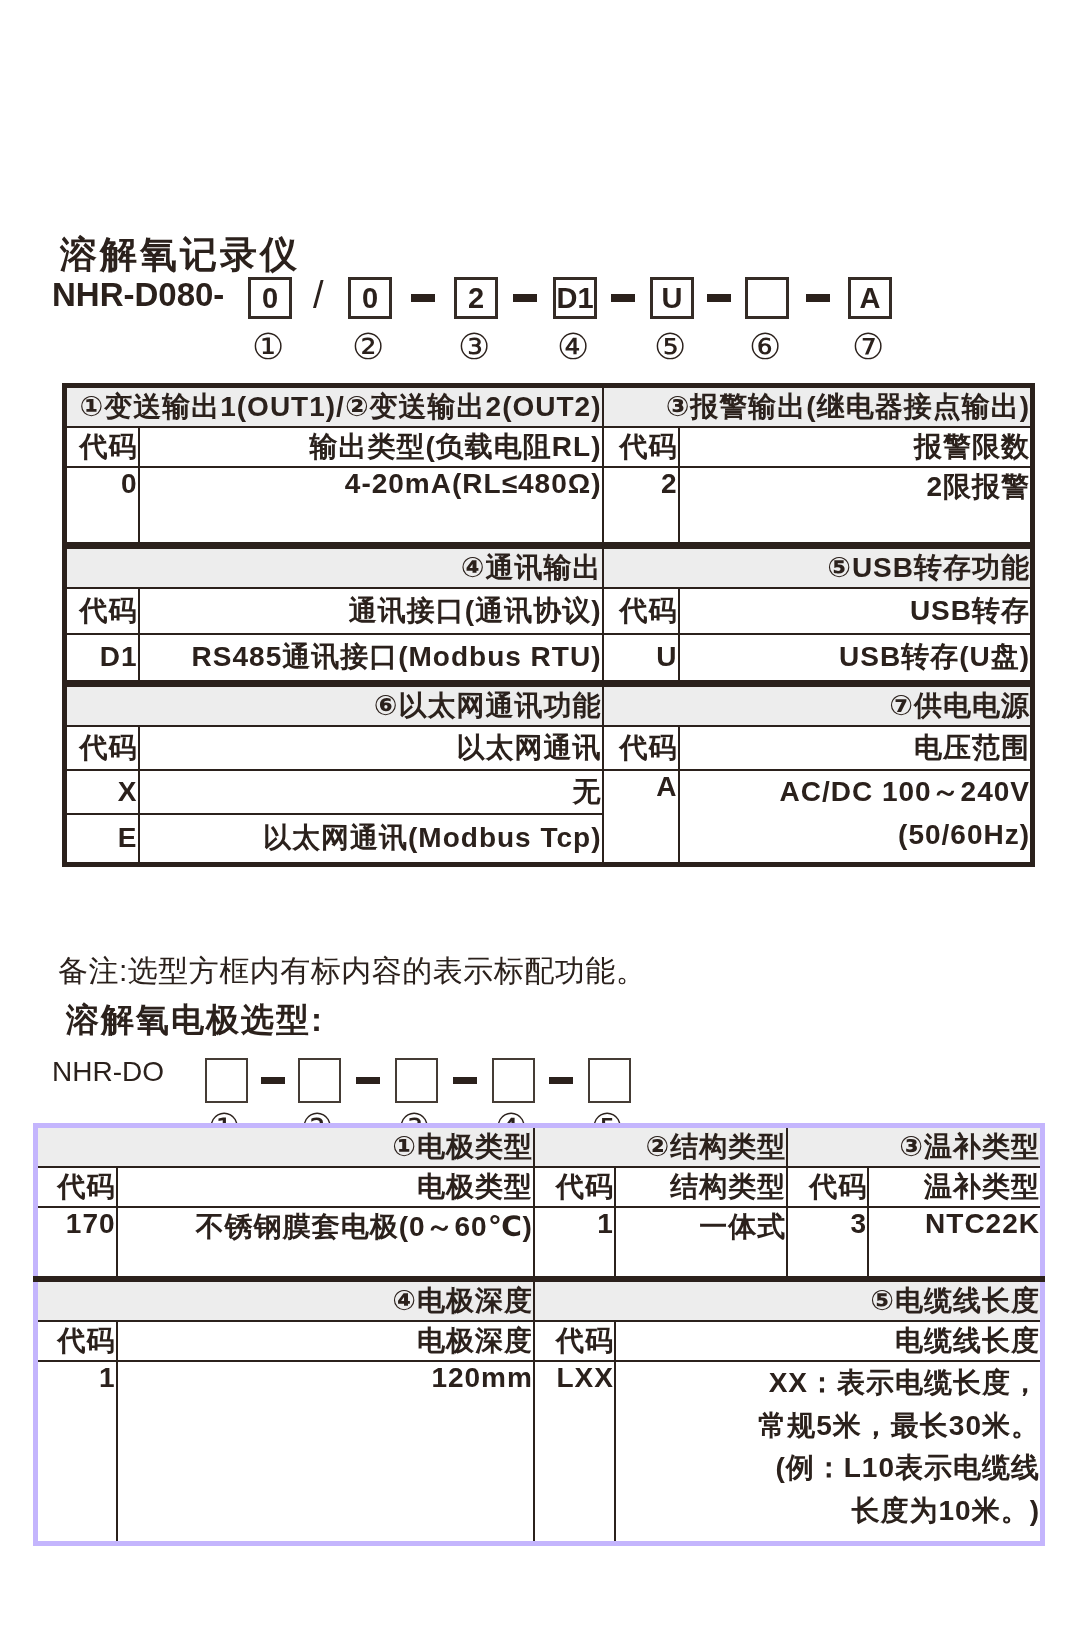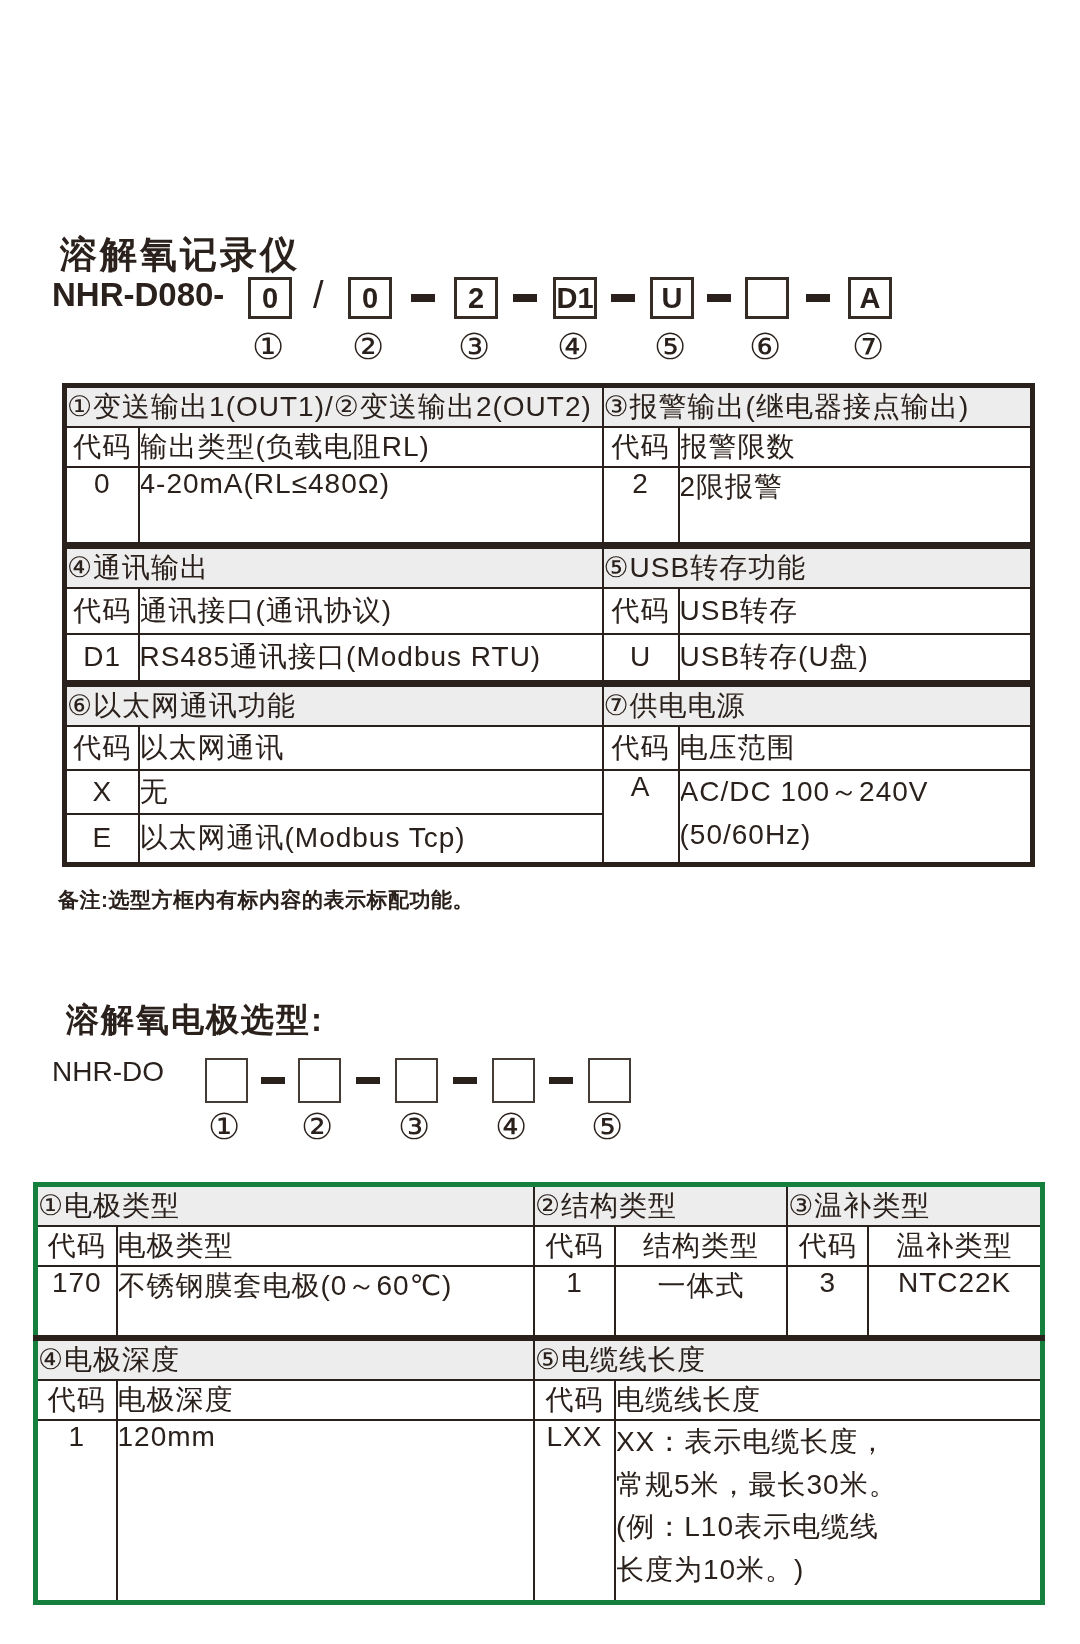--- a/index.html
+++ b/index.html
@@ -6,21 +6,21 @@
   .page{
     position:relative;width:1080px;height:1644px;background:#ffffff;overflow:hidden;
     font-family:"Liberation Sans","DejaVu Sans",sans-serif;color:#2b211c;
   }
   
   .banner{position:absolute;left:0;top:14px;width:1080px;height:132px;background:#cbcbcb;text-align:center;}
   .banner-title{padding-top:16px;font-size:52px;font-weight:600;letter-spacing:10px;color:#0e0d0c;}
   .banner-subtitle{margin-top:3px;font-size:20px;font-weight:400;letter-spacing:.5px;color:#1c1b1a;}
   
   .h-recorder{position:absolute;left:52px;top:222px;font-size:37px;font-weight:600;letter-spacing:3px;}
-  .note{position:absolute;left:58px;top:886px;font-size:21px;font-weight:700;letter-spacing:.5px;}
+  .note{position:absolute;left:58px;top:951px;font-size:30px;font-weight:400;letter-spacing:.5px;}
   .h-electrode{position:absolute;left:50px;top:982px;font-size:33px;font-weight:700;letter-spacing:2px;}
   
   .mprefix1{position:absolute;left:52px;top:276px;font-size:33px;font-weight:700;letter-spacing:0;}
   .mprefix2{position:absolute;left:52px;top:1056px;font-size:28px;font-weight:400;}
   .slot-box{position:absolute;box-sizing:border-box;text-align:center;font-weight:700;}
   .r1box{top:277px;width:44px;height:42px;border:3px solid #352c26;font-size:29px;line-height:36px;}
   .r2box{top:1058px;width:43px;height:45px;border:2px solid #453c35;}
   .slash{position:absolute;left:313px;top:274px;font-size:38px;font-weight:400;}
   .dash{position:absolute;background:#2b211c;}
   .r1dash{top:294px;width:24px;height:8px;}
@@ -30,22 +30,22 @@
   .r2circ{top:1106px;}
   .b1{left:248px}.b2{left:348px}.b3{left:454px}.b4{left:553px}.b5{left:650px}.b6{left:745px}.b7{left:848px}
   .d1{left:411px}.d2{left:513px}.d3{left:611px}.d4{left:707px}.d5{left:806px}
   .c1{left:252px}.c2{left:352px}.c3{left:458px}.c4{left:557px}.c5{left:654px}.c6{left:749px}.c7{left:852px}
   .e1{left:205px}.e2{left:298px}.e3{left:395px}.e4{left:492px}.e5{left:588px}
   .ed1{left:261px}.ed2{left:356px}.ed3{left:453px}.ed4{left:549px}
   .ec1{left:208px}.ec2{left:301px}.ec3{left:398px}.ec4{left:495px}.ec5{left:591px}
   
   .sel-table{position:absolute;border-collapse:collapse;table-layout:fixed;}
   .t1{left:62px;top:383px;width:968px;border:5px solid #2b211c;}
-  .t2{left:33px;top:1182px;width:1012px;border:5px solid #15803d;}
-  .sel-table td,.sel-table th{border:2px solid #2b211c;font-size:28px;font-weight:400;padding:0;letter-spacing:1px;overflow:hidden;}
+  .t2{left:33px;top:1123px;width:1012px;border:5px solid #c4b5fd;}
+  .sel-table td,.sel-table th{border:2px solid #2b211c;font-size:28px;font-weight:700;padding:0;letter-spacing:1px;overflow:hidden;text-align:right;}
   .bandcell{background:#ededed;font-weight:700;text-align:left;padding:2px 0 2px 8px;letter-spacing:2px;}
   .thick-top td,.thick-top th{border-top:7px solid #2b211c;margin-top:6px;}
   .t2 .thick-top td,.t2 .thick-top th{border-top:6px solid #2b211c;}
   .code{text-align:center;}
   .desc{text-align:left;padding-left:10px;border-radius:15px;}
   .cen{text-align:center;padding-left:0;}
   .mid{border-right:5px solid #2b211c;}
   .top{vertical-align:top;padding-top:3px;}
   .pre{white-space:pre-line;line-height:1.52;padding-top:5px;}
   .nobb{border-bottom:none;}

